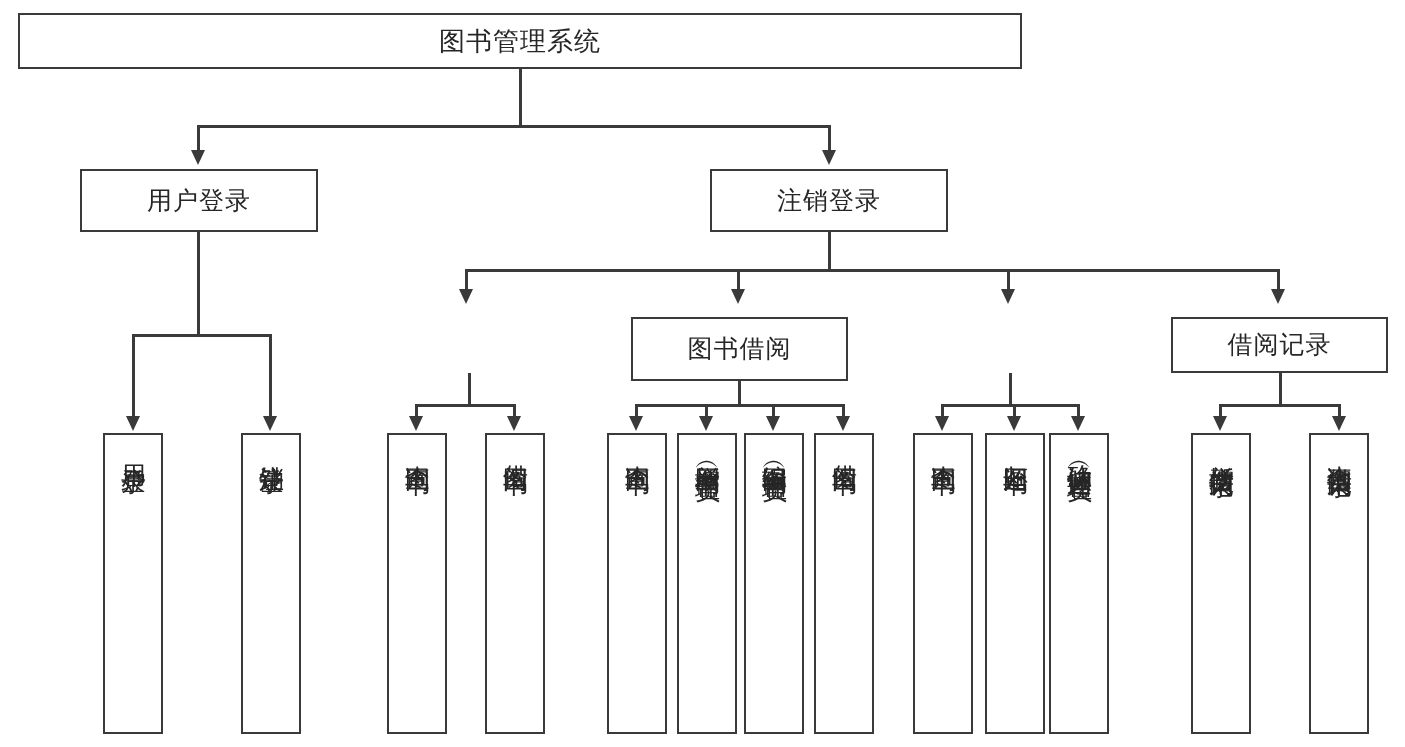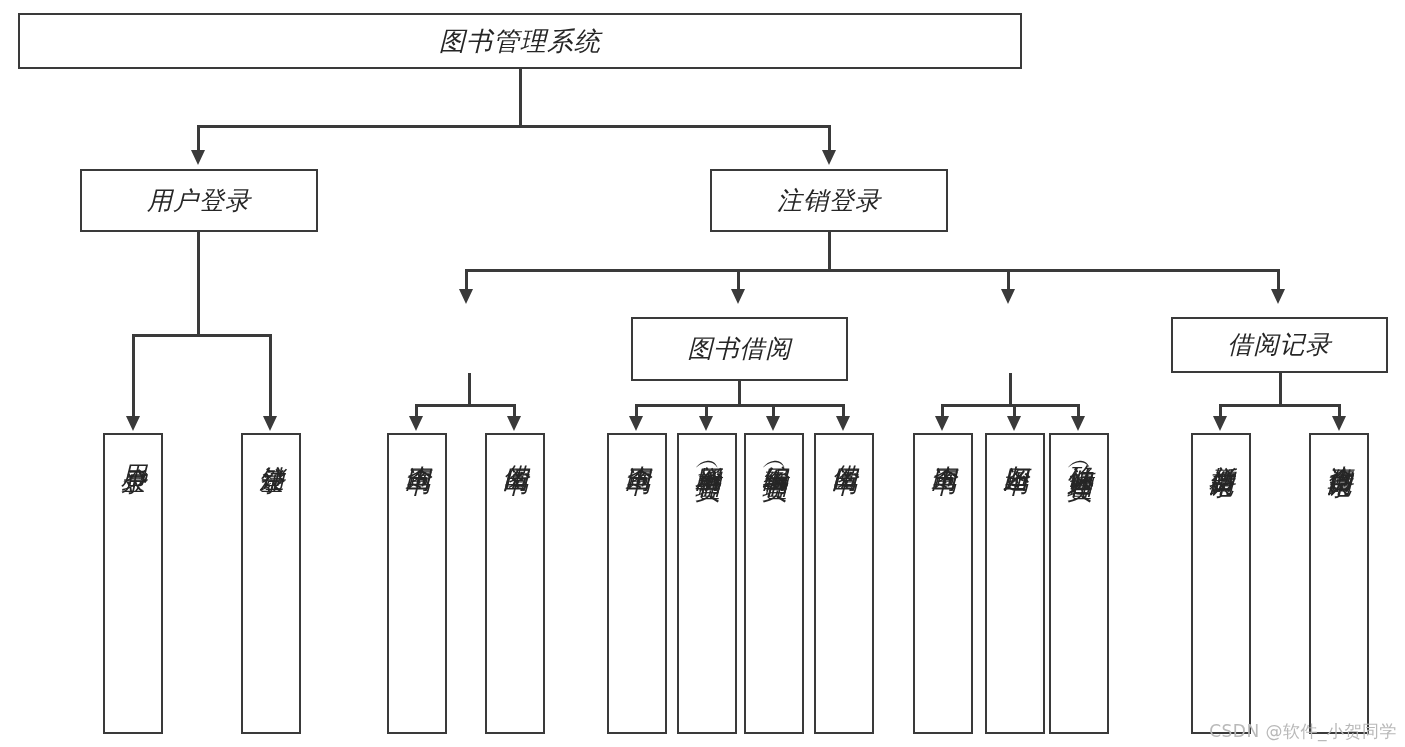--- a/index.html
+++ b/index.html
@@ -21,21 +21,20 @@
     align-items:center;
     justify-content:center;
     color:#262626;
     z-index:3;
   }
   .node .label{
     display:block;
     text-align:center;
     line-height:1.18;
     white-space:nowrap;
-    font-style:italic;
   }
   
   .node.h .label{
     font-size:25px;
     letter-spacing:1px;
   }
   .node.root .label{ font-size:26px; letter-spacing:1px; }
   
   .node.v{
     align-items:flex-start;
@@ -197,15 +196,14 @@
     <span class="label">确认归还（管理员）</span>
   </div>
 
   <div class="node v" style="left:1191px; top:433px; width:60px; height:301px;">
     <span class="label">新增借阅记录</span>
   </div>
   <div class="node v" style="left:1309px; top:433px; width:60px; height:301px;">
     <span class="label">查询借阅记录</span>
   </div>
 
-  <div class="watermark">CSDN @软件_小贺同学</div>
 
 </div>
 
 </body></html>

